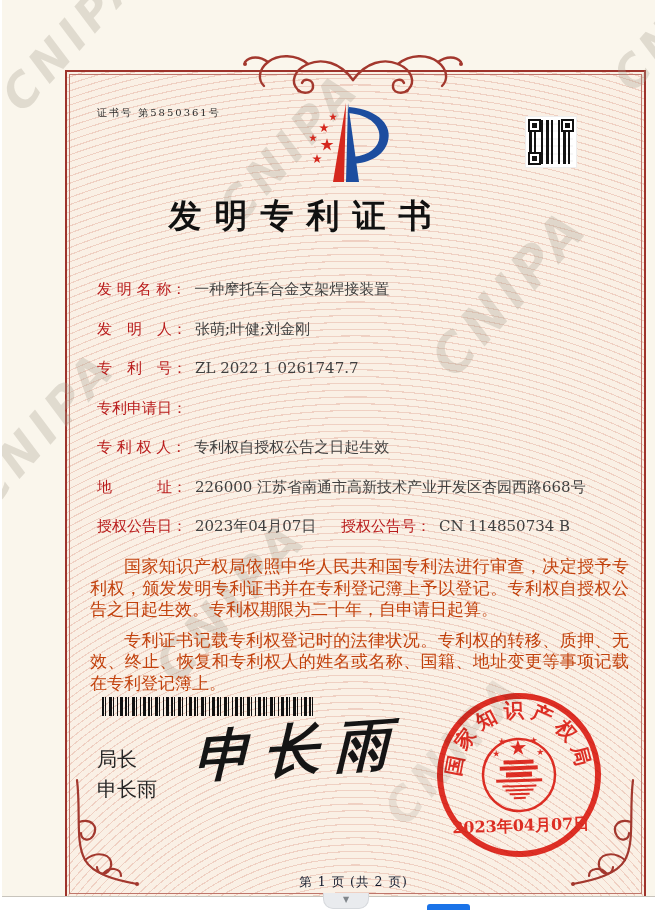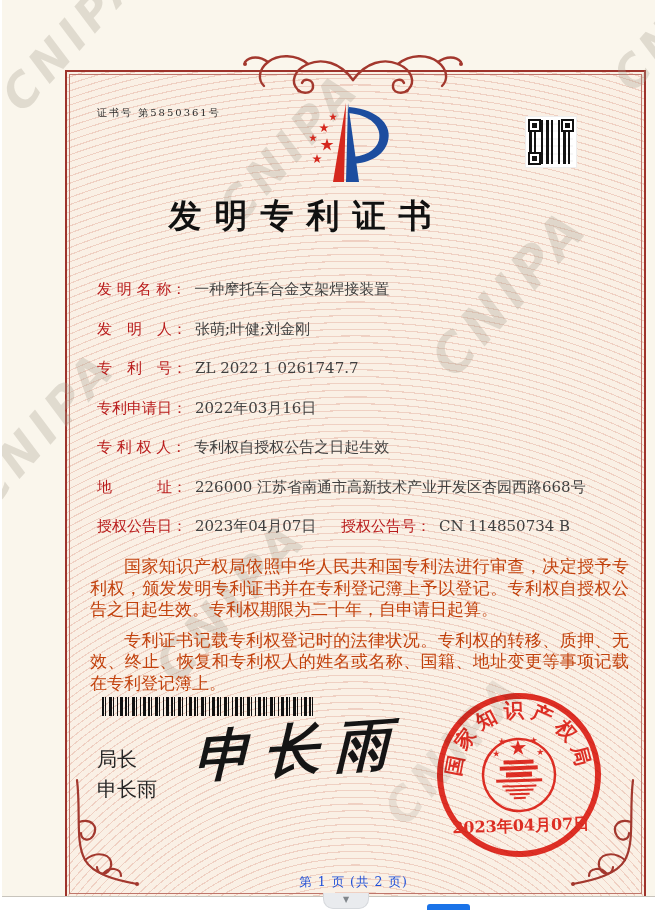--- a/index.html
+++ b/index.html
@@ -89,21 +89,21 @@
     position:absolute; left:192px; top:712px; width:240px;
     font-size:56px; font-weight:bold; font-style:italic; color:#151515;
     letter-spacing:14px; transform:rotate(-4deg) skewX(-4deg);
     font-family:"DejaVu Serif", serif; white-space:nowrap;
   }
   
   .seal { position:absolute; left:432px; top:690px; mix-blend-mode:multiply; opacity:0.95; transform:rotate(-2deg); }
   
   .footer {
     position:absolute; left:63px; width:577px; top:874px;
-    text-align:center; font-size:12.5px; color:#1d4ed8; letter-spacing:1px;
+    text-align:center; font-size:12.5px; color:#0f172a; letter-spacing:1px;
   }
   
   .orn { position:absolute; pointer-events:none; }
   .orn-top { left:236px; top:50px; }
   .orn-bl { left:67px; top:778px; }
   .orn-br { left:567px; top:778px; transform:scaleX(-1); }
   
   .pull-tab {
     position:absolute; left:323px; top:893px; width:44px; height:15px;
     background:#e9ebee; border:1px solid #d6d9dd; border-top:none;
@@ -196,21 +196,20 @@
     <div class="row">
       <span class="flabel">发　明　人：</span>
       <span class="fvalue">张萌;叶健;刘金刚</span>
     </div>
     <div class="row">
       <span class="flabel">专　利　号：</span>
       <span class="fvalue">ZL 2022 1 0261747.7</span>
     </div>
     <div class="row">
       <span class="flabel">专利申请日：</span>
-      <span class="fvalue">2022年03月16日</span>
     </div>
     <div class="row">
       <span class="flabel">专 利 权 人：</span>
       <span class="fvalue">专利权自授权公告之日起生效</span>
     </div>
     <div class="row">
       <span class="flabel">地　　　址：</span>
       <span class="fvalue">226000 江苏省南通市高新技术产业开发区杏园西路668号</span>
     </div>
     <div class="row">

